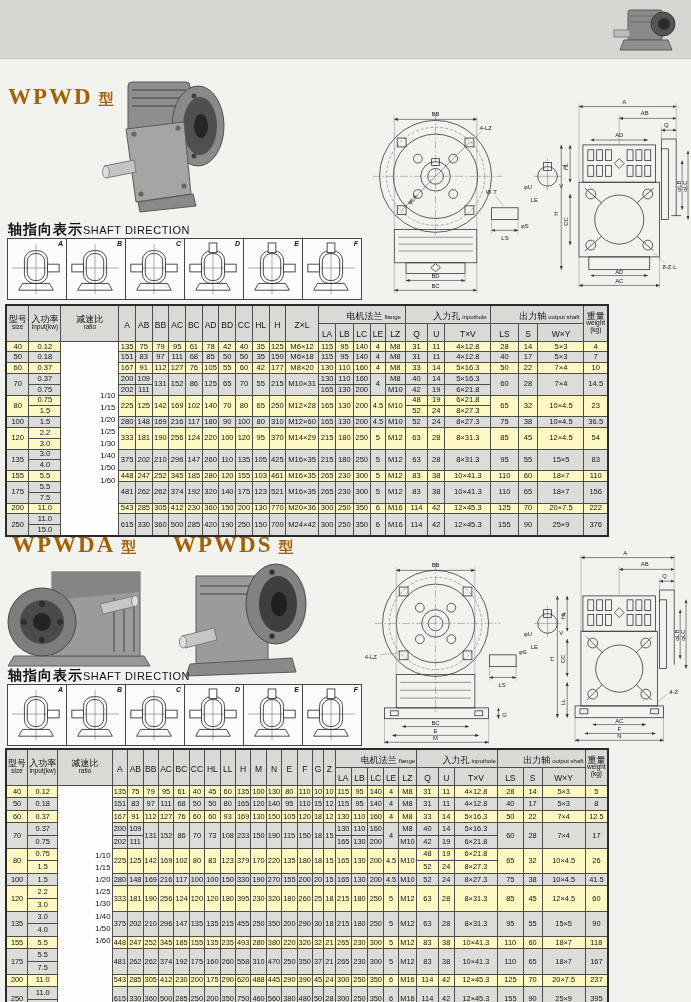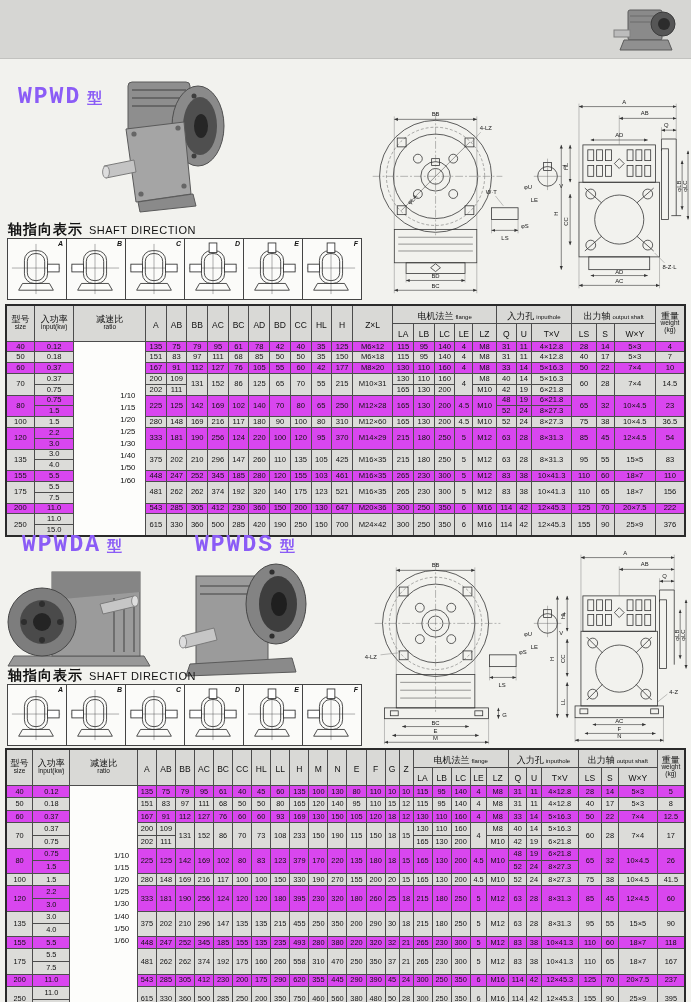--- a/index.html
+++ b/index.html
@@ -1,42 +1,42 @@
 <!DOCTYPE html>
 <html><head>
 <meta charset="utf-8">
 <style>
   html,body{margin:0;padding:0;background:#ffffff;}
   .page{position:relative;width:691px;height:1002px;background:#f2f2ee;overflow:hidden;
         font-family:"Liberation Sans",sans-serif;color:#111;}
   .top-strip{position:absolute;left:0;top:0;width:691px;height:58px;background:#d6d6d3;
              border-bottom:1px solid #c2c2bf;}
   .abs{position:absolute;}
-  .type-title{position:absolute;font-family:Liberation Mono, monospace;font-weight:bold;color:#8b5cf6;margin-left:10px;}
+  .type-title{position:absolute;font-family:Liberation Serif, serif;font-weight:bold;color:#a16207;}
   .type-title .latin{font-size:23px;letter-spacing:2px;}
   .type-title .zh{font-size:15px;margin-left:6px;}
   .shaft-label{position:absolute;white-space:nowrap;}
   .shaft-label .zh{font-weight:bold;font-size:14px;letter-spacing:1px;}
-  .shaft-label .en{font-size:11px;letter-spacing:0.5px;margin-left:6px;}
+  .shaft-label .en{font-size:11px;letter-spacing:0.5px;}
   .shaft-strip{position:absolute;display:flex;border:1px solid #444;background:#fbfbf9;}
   .shaft-cell{width:58px;height:60px;position:relative;border-right:1px solid #444;}
   .shaft-cell:last-child{border-right:none;}
   .shaft-cell .variant{position:absolute;top:1px;right:3px;font-size:7px;font-weight:bold;
                        font-style:italic;}
   .shaft-cell svg{position:absolute;left:1px;top:2px;}
   
-  table.spec{border-collapse:collapse;border:2px solid #2a2a2a;background:#d946ef;
-             table-layout:auto;width:681px;}
+  table.spec{border-collapse:collapse;border:2px solid #2a2a2a;background:#fef9c3;
+             table-layout:auto;width:604px;}
   table.spec th,table.spec td{border:1px solid #4c4c4c;text-align:center;vertical-align:middle;
              padding:0 1px;line-height:1.05;}
   table.spec th{background:#d9d9d6;font-weight:normal;}
   .hz{font-size:9px;display:block;}
   .he{font-size:6.5px;display:block;transform:translateY(-1px);}
   .hd{font-size:8.5px;}
-  .ghz{font-size:9px;}
+  .ghz{font-size:9px;margin-left:24px;}
   .ghe{font-size:6px;margin-left:2px;}
   .t1 td{height:9.8px;font-size:7.6px;}
   .t2 td{height:11.6px;font-size:7.4px;}
   td.cratio{background:#fdfdfb;font-size:7.8px;}
   td.cratio div{line-height:1.55;padding-left:36px;}
   tr.shade td{background:#dcdcd9;}
   
   .drawing text{font-family:"Liberation Sans",sans-serif;font-size:6px;fill:#1a1a1a;}
   .drawing .dl{stroke:#333;stroke-width:0.6;}
   .drawing .xl{stroke:#777;stroke-width:0.45;}
@@ -663,21 +663,21 @@
             <td>11.0</td>
             <td>543</td>
             <td>285</td>
             <td>305</td>
             <td>412</td>
             <td>230</td>
             <td>360</td>
             <td>150</td>
             <td>200</td>
             <td>130</td>
-            <td>647</td>
+            <td>770</td>
             <td>M20×36</td>
             <td>300</td>
             <td>250</td>
             <td>350</td>
             <td>6</td>
             <td>M16</td>
             <td>114</td>
             <td>42</td>
             <td>12×45.3</td>
             <td>125</td>
@@ -715,21 +715,21 @@
           <tr class="shade">
             <td>15.0</td>
           </tr>
         </tbody>
       </table>
     </div>
 
   <div class="type-title" style="left:12px;top:532px">
     <span class="latin">WPWDA</span><span class="zh">型</span>
   </div>
-  <div class="type-title" style="left:185px;top:532px">
+  <div class="type-title" style="left:173px;top:532px">
     <span class="latin">WPWDS</span><span class="zh">型</span>
   </div>
 
   <svg class="photo" style="left:4px;top:558px" width="154" height="112" viewBox="0 0 154 112">
     <polygon points="10,98 140,98 146,108 4,108" fill="#989898" stroke="#5c5c5c"></polygon>
     <rect x="48" y="14" width="88" height="84" fill="#9b9b9b" stroke="#5a5a5a"></rect>
     <polygon points="48,14 136,14 136,34 48,42" fill="#858585"></polygon>
     <line x1="110" y1="40" x2="110" y2="94" stroke="#6e6e6e" stroke-width="2"></line>
     <line x1="120" y1="40" x2="120" y2="94" stroke="#6e6e6e" stroke-width="2"></line>
     <line x1="130" y1="40" x2="130" y2="94" stroke="#6e6e6e" stroke-width="2"></line>
@@ -1382,21 +1382,21 @@
             <td>11.0</td>
             <td>543</td>
             <td>285</td>
             <td>305</td>
             <td>412</td>
             <td>230</td>
             <td>200</td>
             <td>175</td>
             <td>290</td>
             <td>620</td>
-            <td>355</td>
+            <td>488</td>
             <td>445</td>
             <td>290</td>
             <td>390</td>
             <td>45</td>
             <td>24</td>
             <td>300</td>
             <td>250</td>
             <td>350</td>
             <td>6</td>
             <td>M16</td>

